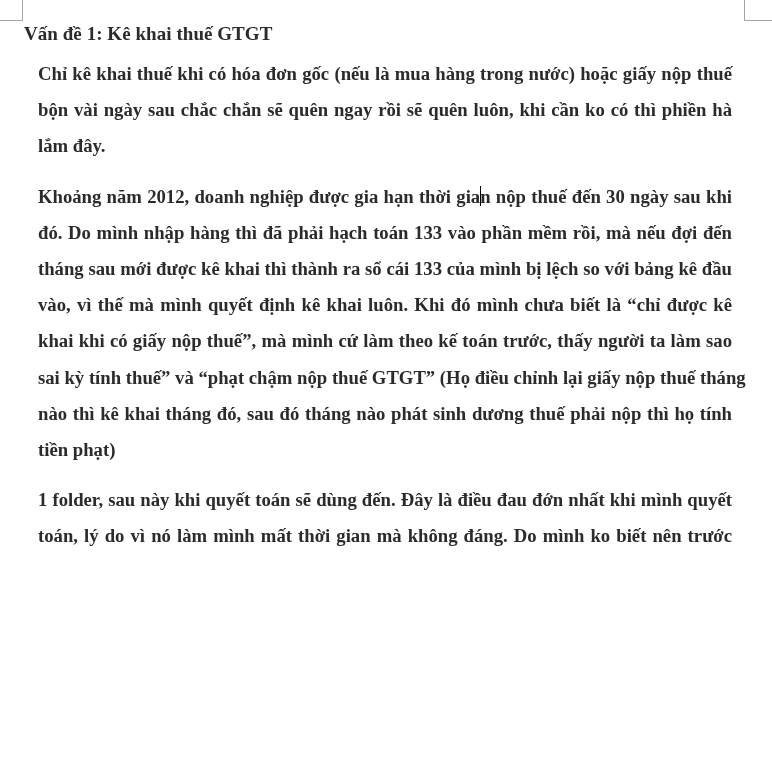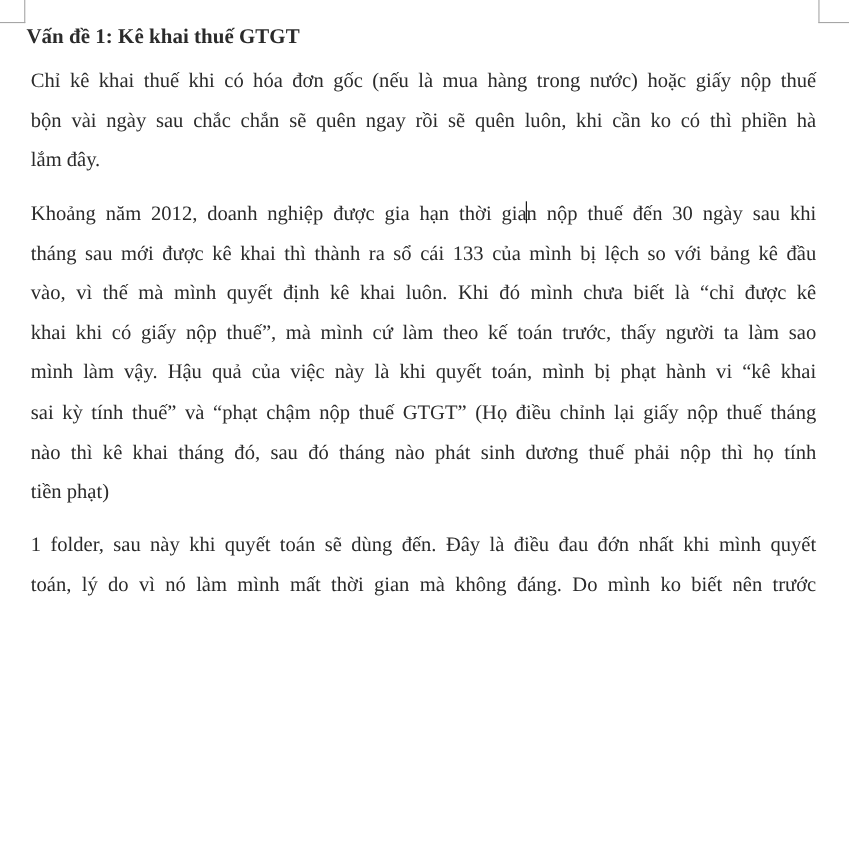--- a/index.html
+++ b/index.html
@@ -11,22 +11,23 @@
   }
   .corner { position:absolute; border-color:#a6a6a6; border-style:solid; border-width:0; }
   .corner-tl { left:0; top:0; width:22px; height:20px; border-right-width:1px; border-bottom-width:1px; }
   .corner-tr { left:744px; top:0; width:28px; height:20px; border-left-width:1px; border-bottom-width:1px; }
   .page { position:absolute; left:24px; top:20px; width:722px; }
   h1 {
     margin:0; font-size:19px; font-weight:bold; line-height:28px; height:28px;
     letter-spacing:0.05px;
   }
   p {
-    margin:4px; font-size:18.7px; line-height:36.2px; text-align:justify;
+    margin:14px; font-size:18.7px; line-height:36.2px; text-align:justify;
     text-align-last:left;
+    font-weight:bold;
   }
   .p1 { margin-top:8px; }
   .p2 { margin-top:12px; }
   .p3 { margin-top:12px; }
   .line { display:block; text-align:justify; text-align-last:justify; white-space:nowrap; }
   .line.last { text-align-last:left; }
   .caret { display:inline-block; width:1px; height:20px; background:#000; vertical-align:-3px; margin:0 -0.5px; }
 </style>
 </head>
 <body>
@@ -38,24 +39,24 @@
   <h1>Vấn đề 1: Kê khai thuế GTGT</h1>
 
   <p class="p1">
     <span class="line">Chỉ kê khai thuế khi có hóa đơn gốc (nếu là mua hàng trong nước) hoặc giấy nộp thuế</span>
     <span class="line">bộn vài ngày sau chắc chắn sẽ quên ngay rồi sẽ quên luôn, khi cần ko có thì phiền hà</span>
     <span class="line last">lắm đây.</span>
   </p>
 
   <p class="p2">
     <span class="line"><span>Khoảng năm 2012, doanh nghiệp được gia hạn thời gia</span><span class="caret"></span><span>n nộp thuế đến 30 ngày sau khi</span></span>
+    <span class="line">đó. Do mình nhập hàng thì đã phải hạch toán 133 vào phần mềm rồi, mà nếu đợi đến</span>
     <span class="line">tháng sau mới được kê khai thì thành ra sổ cái 133 của mình bị lệch so với bảng kê đầu</span>
     <span class="line">vào, vì thế mà mình quyết định kê khai luôn. Khi đó mình chưa biết là “chỉ được kê</span>
     <span class="line">khai khi có giấy nộp thuế”, mà mình cứ làm theo kế toán trước, thấy người ta làm sao</span>
-    <span class="line">mình làm vậy. Hậu quả của việc này là khi quyết toán, mình bị phạt hành vi “kê khai</span>
     <span class="line">sai kỳ tính thuế” và “phạt chậm nộp thuế GTGT” (Họ điều chỉnh lại giấy nộp thuế tháng</span>
     <span class="line">nào thì kê khai tháng đó, sau đó tháng nào phát sinh dương thuế phải nộp thì họ tính</span>
     <span class="line last">tiền phạt)</span>
   </p>
 
   <p class="p3">
     <span class="line">1 folder, sau này khi quyết toán sẽ dùng đến. Đây là điều đau đớn nhất khi mình quyết</span>
     <span class="line">toán, lý do vì nó làm mình mất thời gian mà không đáng. Do mình ko biết nên trước</span>
   </p>
 </div>

